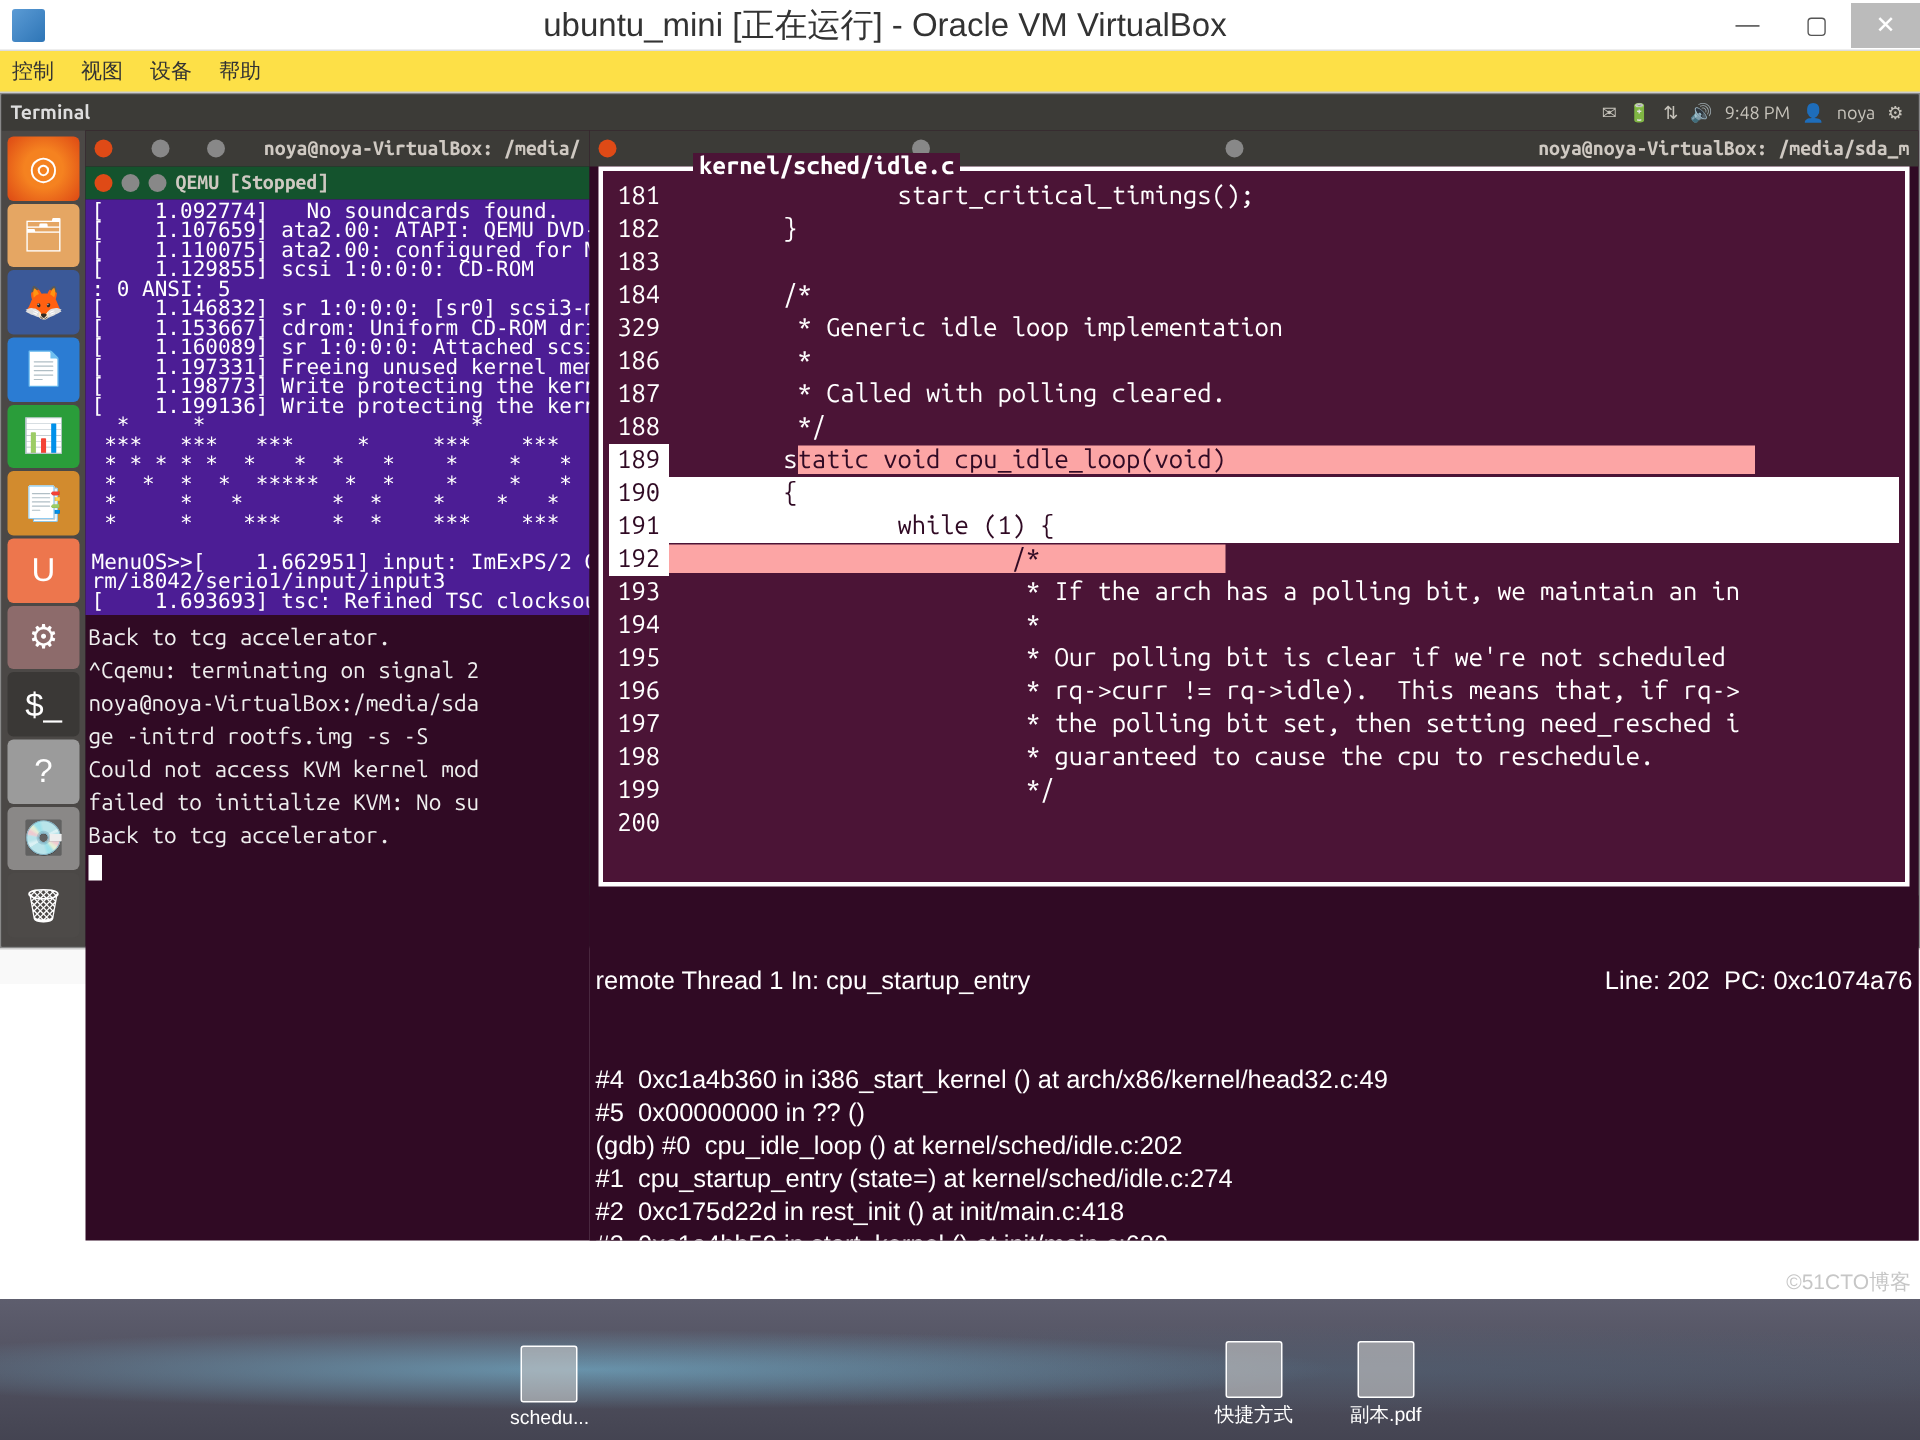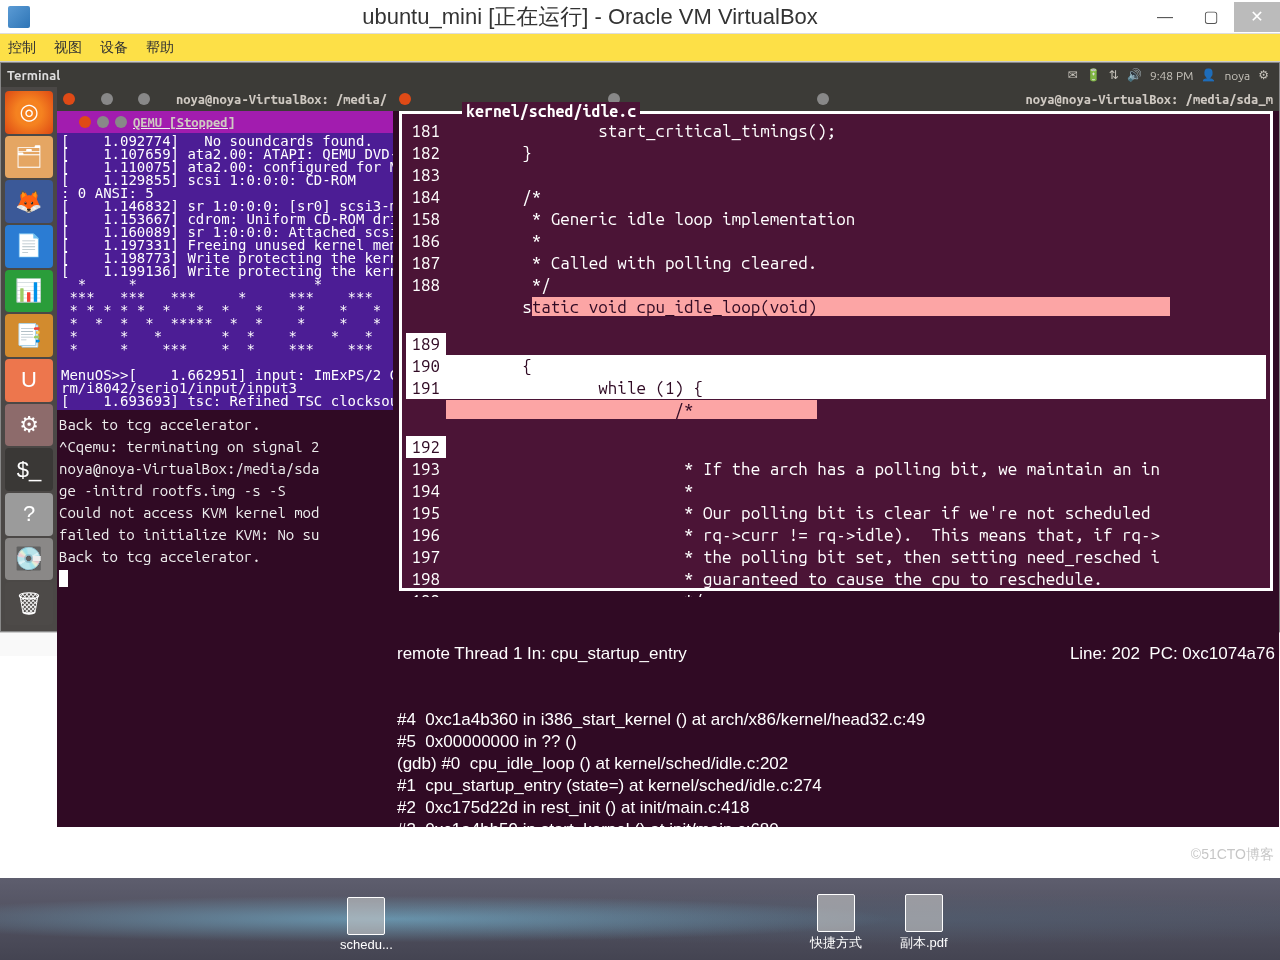--- a/index.html
+++ b/index.html
@@ -31,39 +31,39 @@
 .licon.disk { background:#8a8887; }
 .licon.trash { background:#4d4a48; margin-top:auto; margin-bottom:6px;}
 .workspace { position:absolute; left:56px; right:0; top:24px; bottom:0; }
 .termwindow { position:absolute; background:#300a24; font-family:"Ubuntu Mono","DejaVu Sans Mono",monospace; color:#eee; }
 .term-head { height:24px; background:#3c3b37; display:flex; align-items:center; gap:6px; padding:0 6px; font-size:13px;justify-content:space-between; }
 .dot { width:12px; height:12px; border-radius:50%; }
 .dot.c { background:#df4a16; } .dot.m { background:#888; } .dot.x { background:#888; }
 .term-title { color:#cfc9c2; font-weight:bold; font-size:13px; }
 #left-term { left:0; top:0; width:336px; height:740px; }
 #right-term { left:336px; top:0; right:0; height:740px; }
-#qemu-head { height:22px; background:#a21caf; display:flex; align-items:center; gap:6px; padding:0 22px;text-decoration:underline; }
+#qemu-head { height:22px; background:#14532d; display:flex; align-items:center; gap:6px; padding:0 6px; }
 #qemu-body { background:#4c1d95; color:#fff; font-family:monospace; font-size:14px; line-height:13px; padding:2px 4px; white-space:pre; overflow:hidden;}
 #left-tail { padding:4px 2px; font-size:15px; line-height:22px; white-space:pre; color:#eee; font-family:"Ubuntu Mono",monospace;}
 #src-panel { position:absolute; top:24px; left:6px; right:6px; height:480px; border:3px solid #fff; background:#4b1436; }
 #src-head { color:#fff; font-size:16px; font-family:"Ubuntu Mono",monospace; font-weight:bold; position:absolute; top:-12px; left:60px; background:#4b1436; padding:0 4px; }
 #src-lines { padding:6px 4px 0 4px; font-size:17px; line-height:22px; font-family:"Ubuntu Mono",monospace; }
 .srow { display:flex; white-space:pre; }
 .lnum { width:40px; text-align:right; color:#fff; padding-right:6px; }
 .lcode { flex:1; color:#fff; }
 .srow.hl .lcode, .srow.hl .lnum { background:#fff; color:#300a24; }
-.srow.hlpart .lnum { background:#fff; color:#300a24;margin-top:37px; }
+.srow.hlpart .lnum { background:#fff; color:#300a24; }
 .srow.hlpart .lcode .hlspan { background:#fca5a5; color:#300a24; }
 #gdb-area { position:absolute; top:510px; left:0; right:0; bottom:0; padding:2px 4px; font-size:17px; line-height:22px; color:#fff; font-family:Liberation Sans, sans-serif; white-space:pre; background:#300a24; overflow:hidden;}
 #gdb-status { display:flex; }
 #gdb-status .st-left { flex:1; }
 .statusbar { height:24px; background:#f9f9f9; border-top:1px solid #ccc; display:flex; align-items:center; justify-content:flex-end; padding:0 6px; gap:4px; font-size:12px; color:#555; }
 .sbicon { width:16px; height:16px; border-radius:2px; background:#ddd; display:inline-block; }
 .hostkey { border:1px solid #aaa; border-radius:3px; padding:0 5px; color:#444; margin-left:4px;}
-.taskbar { position:absolute; left:0; right:0; bottom:0; height:82px; background:linear-gradient(180deg,rgba(255,255,255,.05),rgba(0,0,0,.2)),#556; overflow:hidden; z-index:50;}
+.taskbar { position:absolute; left:0; right:0; bottom:0; height:94px; background:linear-gradient(180deg,rgba(255,255,255,.05),rgba(0,0,0,.2)),#556; overflow:hidden; z-index:50;}
 .taskbar::before { content:""; position:absolute; inset:0; background:radial-gradient(ellipse at 30% 50%,rgba(120,190,220,.6),transparent 40%),radial-gradient(ellipse at 70% 50%,rgba(80,100,120,.5),transparent 45%); }
 .tbitem { position:absolute; bottom:8px; color:#fff; font-size:13px; text-align:center; }
 .tbicon { width:38px; height:38px; margin:0 auto 2px; background:rgba(200,200,200,.6); border:1px solid #fff; border-radius:2px; }
 .cursor { display:inline-block; width:9px; height:17px; background:#fff; vertical-align:text-bottom; }
 .watermark { position:absolute; right:6px; bottom:96px; color:rgba(128,128,128,.45); font-size:14px; transform:rotate(0deg); font-family:Arial; z-index:60;}
 </style>
 </head>
 <body>
 
 <div class="titlebar">
@@ -166,21 +166,21 @@
         <span class="dot x"></span>
         <span class="term-title">noya@noya-VirtualBox: /media/sda_m</span>
       </div>
       <div id="src-panel">
         <div id="src-head">kernel/sched/idle.c</div>
         <div id="src-lines">
             <div class="srow"><span class="lnum">181</span><span class="lcode">                start_critical_timings();</span></div>
             <div class="srow"><span class="lnum">182</span><span class="lcode">        }</span></div>
             <div class="srow"><span class="lnum">183</span><span class="lcode"></span></div>
             <div class="srow"><span class="lnum">184</span><span class="lcode">        /*</span></div>
-            <div class="srow"><span class="lnum">158</span><span class="lcode">         * Generic idle loop implementation</span></div>
+            <div class="srow"><span class="lnum">329</span><span class="lcode">         * Generic idle loop implementation</span></div>
             <div class="srow"><span class="lnum">186</span><span class="lcode">         *</span></div>
             <div class="srow"><span class="lnum">187</span><span class="lcode">         * Called with polling cleared.</span></div>
             <div class="srow"><span class="lnum">188</span><span class="lcode">         */</span></div>
             <div class="srow hlpart"><span class="lnum">189</span><span class="lcode">        s<span class="hlspan">tatic void cpu_idle_loop(void)                                     </span></span></div>
             <div class="srow hl"><span class="lnum">190</span><span class="lcode">        {</span></div>
             <div class="srow hl"><span class="lnum">191</span><span class="lcode">                while (1) {</span></div>
             <div class="srow hlpart"><span class="lnum">192</span><span class="lcode"><span class="hlspan">                        /*             </span></span></div>
             <div class="srow"><span class="lnum">193</span><span class="lcode">                         * If the arch has a polling bit, we maintain an in</span></div>
             <div class="srow"><span class="lnum">194</span><span class="lcode">                         *</span></div>
             <div class="srow"><span class="lnum">195</span><span class="lcode">                         * Our polling bit is clear if we're not scheduled</span></div>

